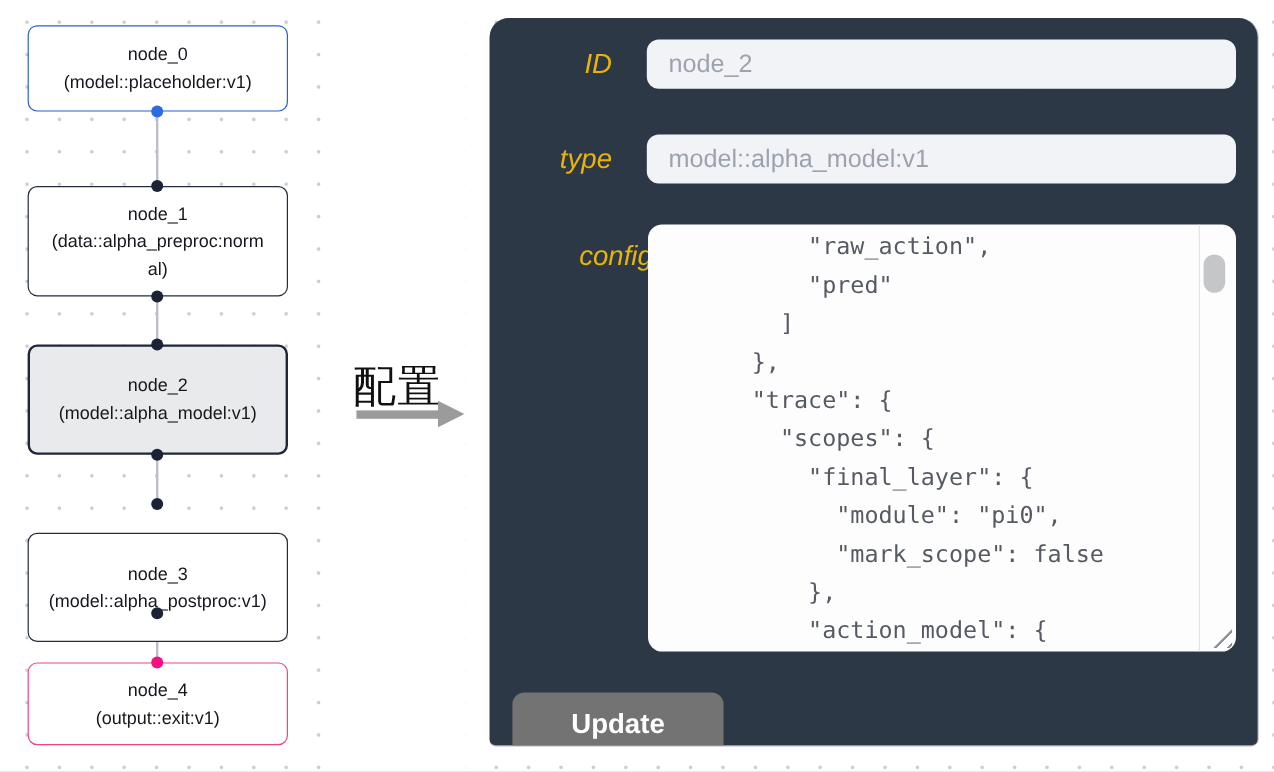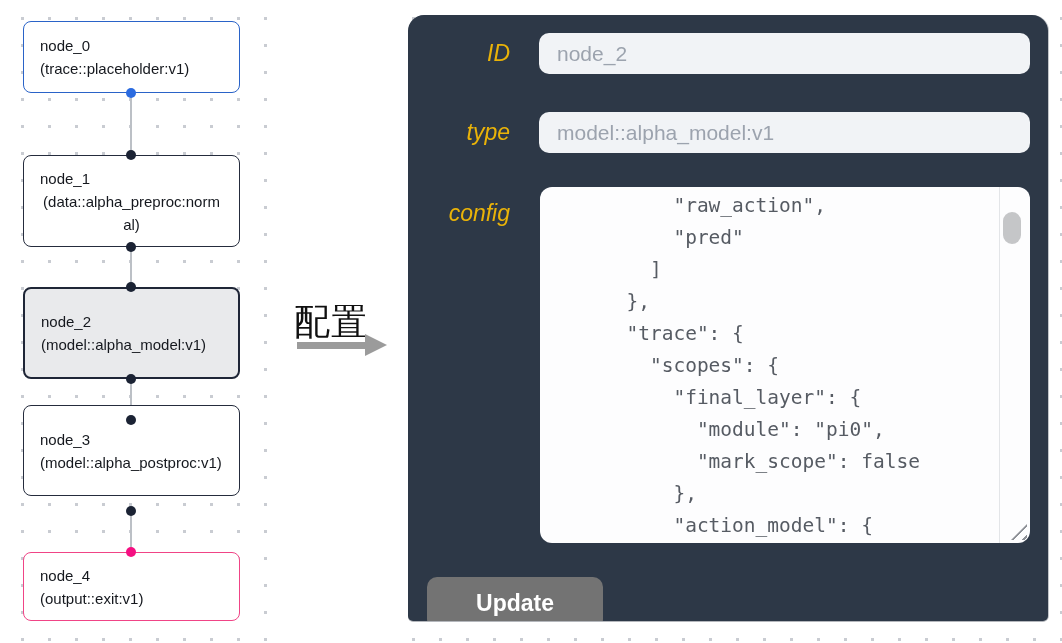--- a/index.html
+++ b/index.html
@@ -9,21 +9,21 @@
 
   
   .flow-canvas {
     position:absolute; left:0; top:0; width:282px; height:643px;
     background-image:radial-gradient(circle, #c9ccd2 1.5px, transparent 1.7px);
     background-size:27px 27px; background-position:9px 5px;
   }
   .node {
     position:absolute; left:23px; width:217px;
     background:#ffffff; border:1.6px solid #252c3d; border-radius:8px;
-    display:flex; flex-direction:column; align-items:flex-start; justify-content:center;
+    display:flex; flex-direction:column; align-items:center; justify-content:center;
     text-align:center; padding:0 16px; font-size:15px; line-height:23px; color:#15181e;
   }
   .node .sub { word-break:break-all; }
   .node-input    { border-color:#2a63c8; }
   .node-selected { background:#e9eaec; border:2.5px solid #1f2637; }
   .node-output   { border-color:#f04486; }
   .edge { position:absolute; left:130px; width:2px; background:#bcc0c6; }
   .port { position:absolute; left:126px; width:10px; height:10px; border-radius:50%;
           background:#1b2334; z-index:3; }
   .port-blue { background:#2b6be0; }
@@ -89,31 +89,31 @@
 
   <div class="flow-canvas">
 
     <div class="edge" style="top:93px;height:62px;"></div>
     <div class="edge" style="top:247px;height:40px;"></div>
     <div class="edge" style="top:379px;height:41px;"></div>
     <div class="edge" style="top:511px;height:41px;"></div>
 
     <div class="node node-input" style="top:21px;height:72px;">
       <div>node_0</div>
-      <div class="sub">(trace::placeholder:v1)</div>
+      <div class="sub">(model::placeholder:v1)</div>
     </div>
     <div class="node" style="top:155px;height:92px;">
       <div>node_1</div>
       <div class="sub">(data::alpha_preproc:normal)</div>
     </div>
     <div class="node node-selected" style="top:287px;height:92px;">
       <div>node_2</div>
       <div class="sub">(model::alpha_model:v1)</div>
     </div>
-    <div class="node" style="top:405px;height:91px;">
+    <div class="node" style="top:444px;height:91px;">
       <div>node_3</div>
       <div class="sub">(model::alpha_postproc:v1)</div>
     </div>
     <div class="node node-output" style="top:552px;height:69px;">
       <div>node_4</div>
       <div class="sub">(output::exit:v1)</div>
     </div>
 
     <div class="port port-blue" style="top:88px;"></div>
     <div class="port" style="top:150px;"></div>
@@ -131,21 +131,21 @@
 
   <div class="right-section">
     <div class="config-panel">
 
       <div class="field-label" style="top:25px;">ID</div>
       <input class="text-field" style="top: 18px;" type="text" value="node_2">
 
       <div class="field-label" style="top:104px;">type</div>
       <input class="text-field" style="top: 97px;" type="text" value="model::alpha_model:v1">
 
-      <div class="field-label" style="top:185px;">config</div>
+      <div class="field-label" style="top:185px;margin-left:34px;">config</div>
       <div class="config-box">
         <pre>          "raw_action",
           "pred"
         ]
       },
       "trace": {
         "scopes": {
           "final_layer": {
             "module": "pi0",
             "mark_scope": false

